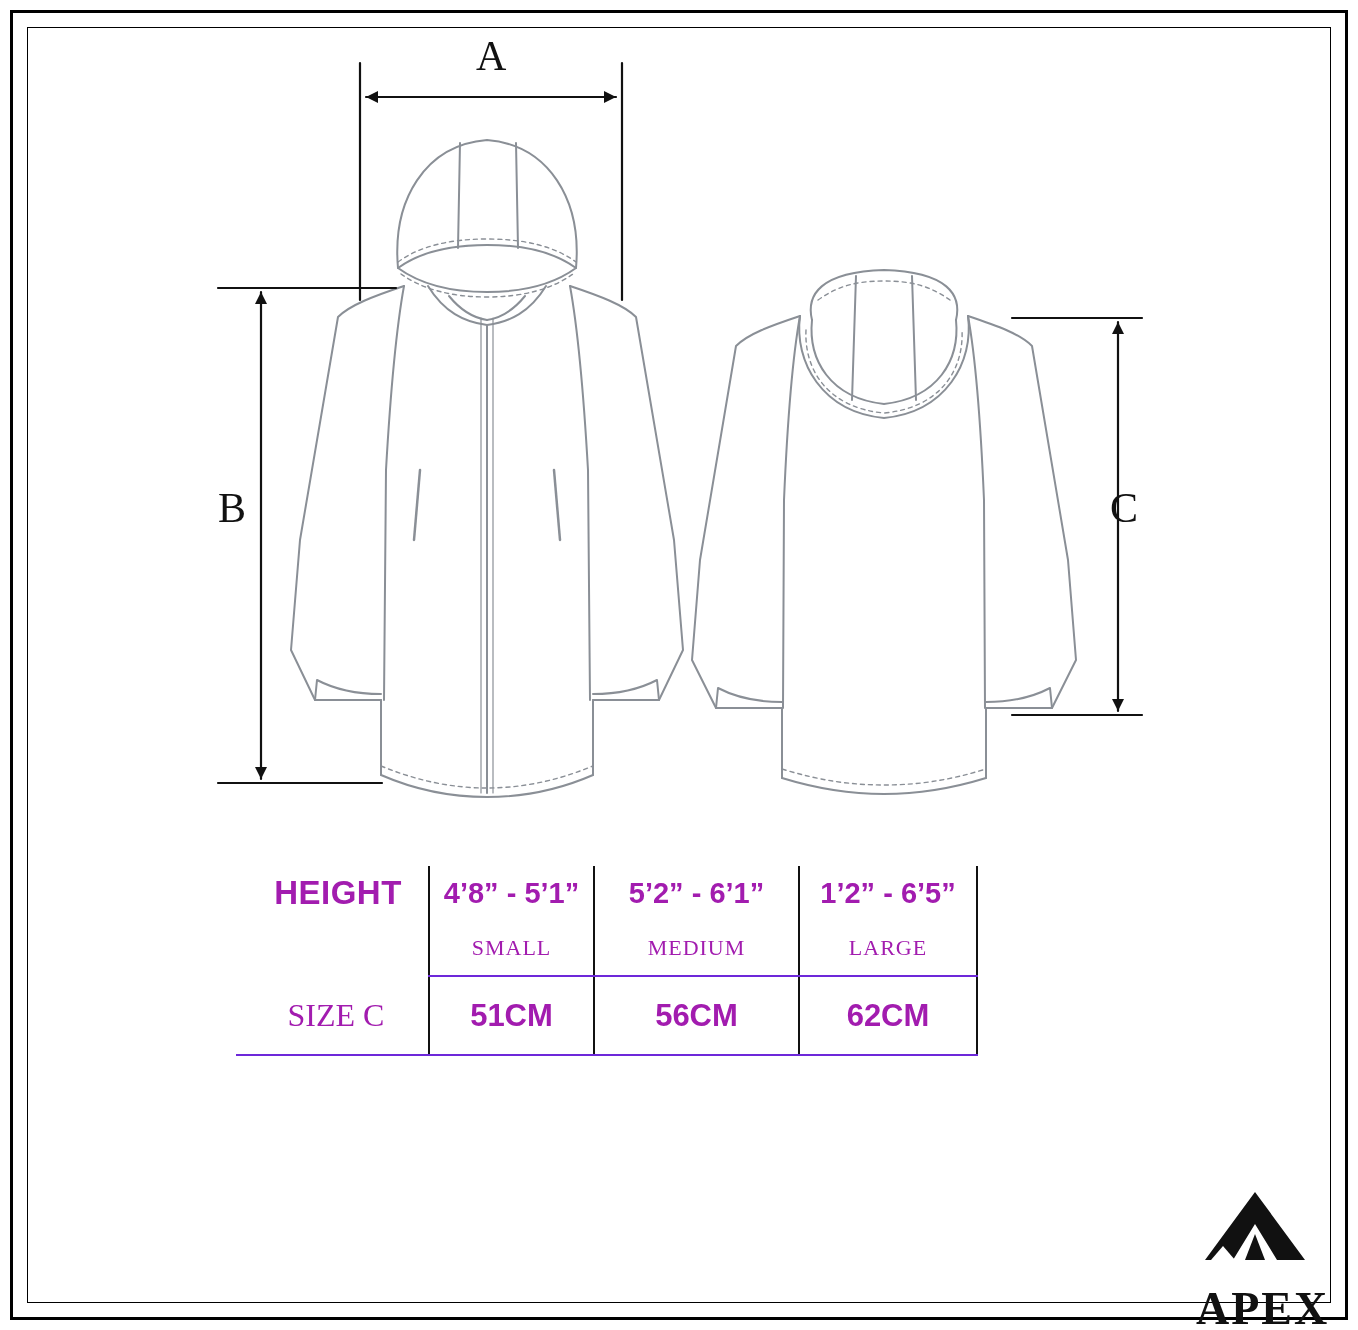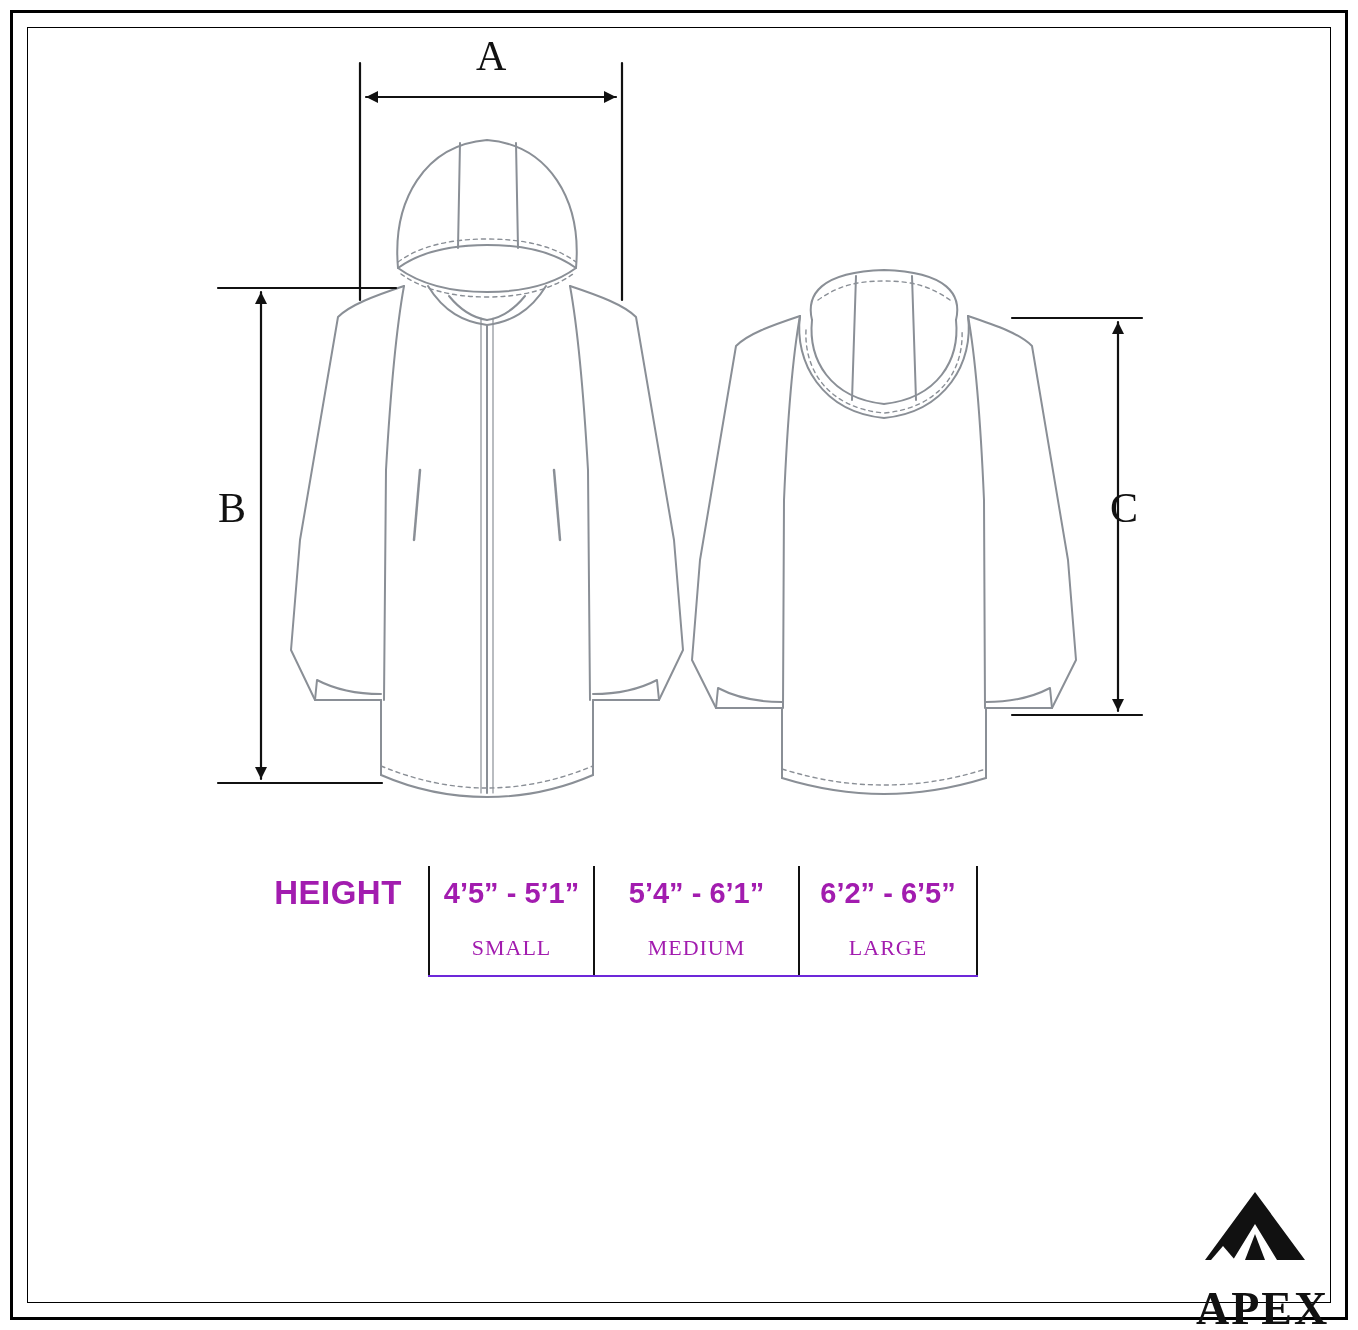--- a/index.html
+++ b/index.html
@@ -244,31 +244,37 @@
   </svg>
 
   <div class="dim-letter" style="left:476px; top:35px;">A</div>
   <div class="dim-letter" style="left:218px; top:487px;">B</div>
   <div class="dim-letter" style="left:1110px; top:487px;">C</div>
 
   <table id="size-table">
     <tbody>
       <tr class="r-head">
         <td class="cell-height-label col-label">HEIGHT</td>
-        <td class="cell-range col-s bl">4’5” - 5’1”</td>
-        <td class="cell-range col-m bl">5’4” - 6’1”</td>
-        <td class="cell-range col-l bl br">6’2” - 6’5”</td>
+        <td class="cell-range col-s bl">4’8” - 5’1”</td>
+        <td class="cell-range col-m bl">5’2” - 6’1”</td>
+        <td class="cell-range col-l bl br">1’2” - 6’5”</td>
       </tr>
       <tr class="r-sub">
         <td class="col-label"></td>
         <td class="cell-sizename col-s bl bb">SMALL</td>
         <td class="cell-sizename col-m bl bb">MEDIUM</td>
         <td class="cell-sizename col-l bl br bb">LARGE</td>
       </tr>
 
+      <tr class="r-data">
+        <td class="cell-sizelabel col-label bb">SIZE C</td>
+        <td class="cell-val col-s bl bb">51CM</td>
+        <td class="cell-val col-m bl bb">56CM</td>
+        <td class="cell-val col-l bl br bb">62CM</td>
+      </tr>
     </tbody>
   </table>
 
   <div id="logo">
     <div class="mark">
       <svg width="108" height="72" viewBox="0 0 108 72">
         <path d="M54 2 L104 70 L76 70 L54 34 L32 70 L4 70 Z" fill="#111111"></path>
         <path d="M54 40 L68 70 L40 70 Z" fill="#ffffff"></path>
         <path d="M54 44 L64 70 L44 70 Z" fill="#111111"></path>
         <path d="M22 56 L34 70 L10 70 Z" fill="#ffffff"></path>

